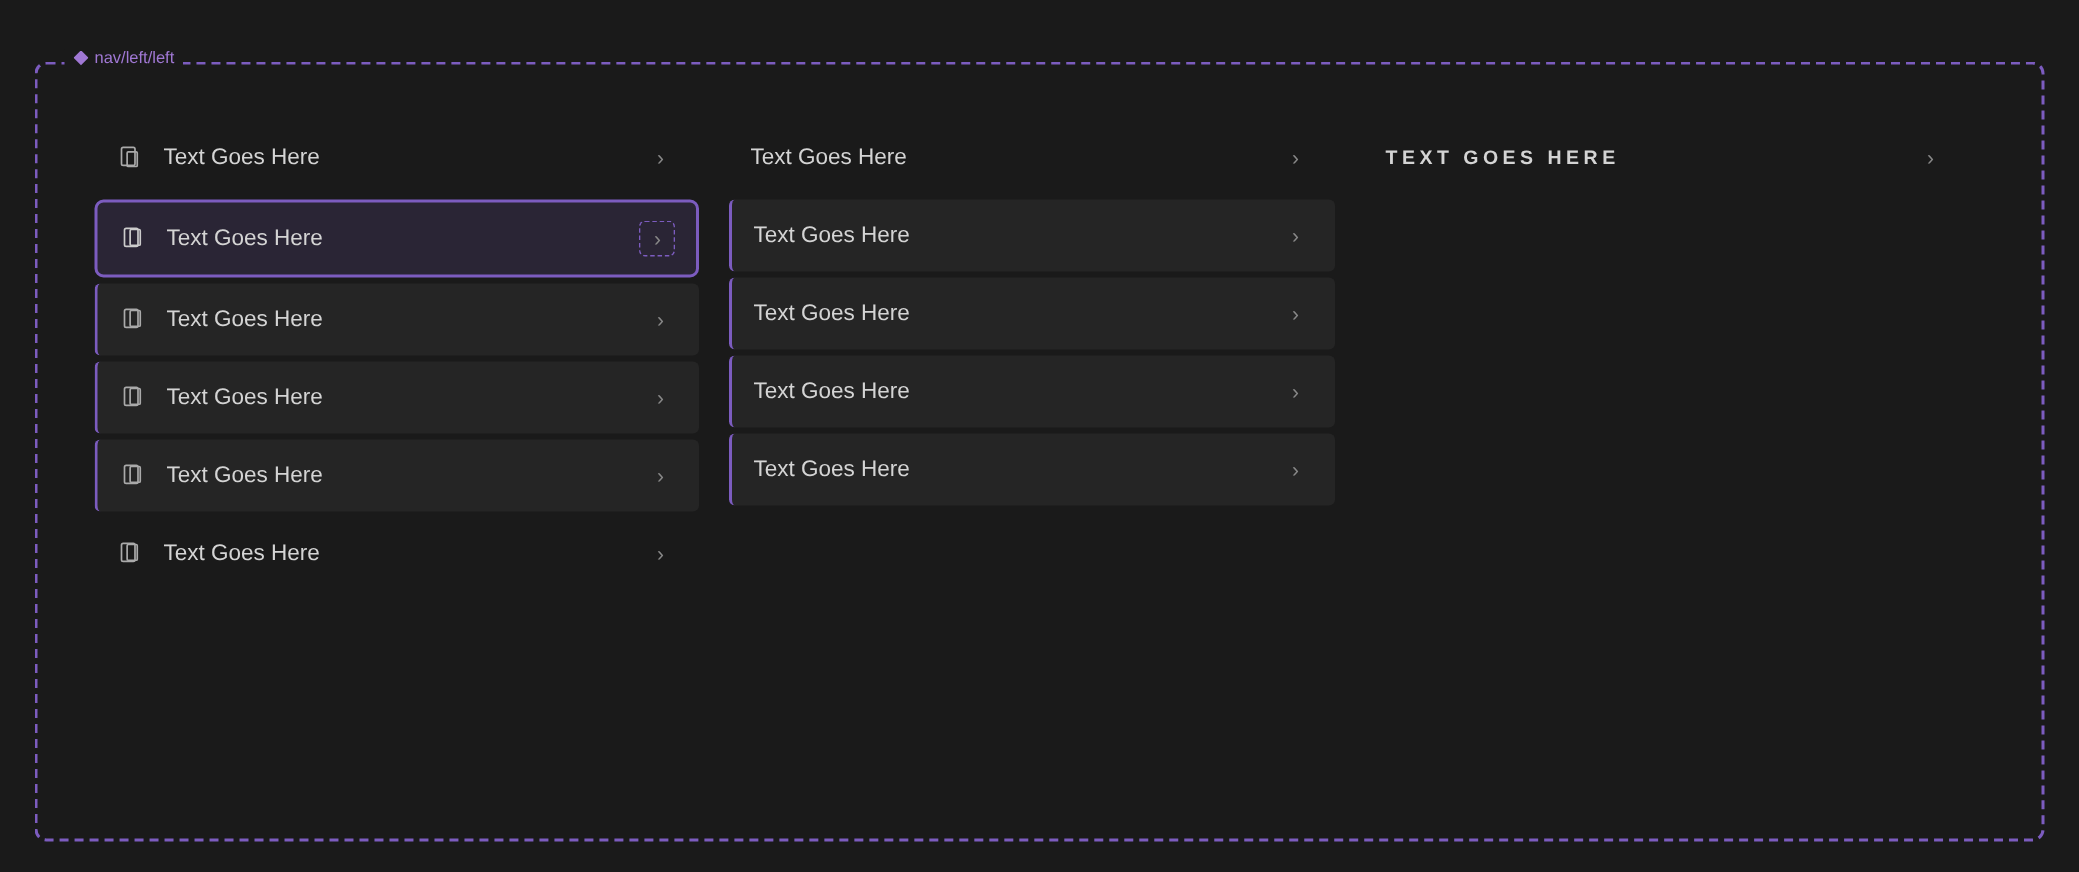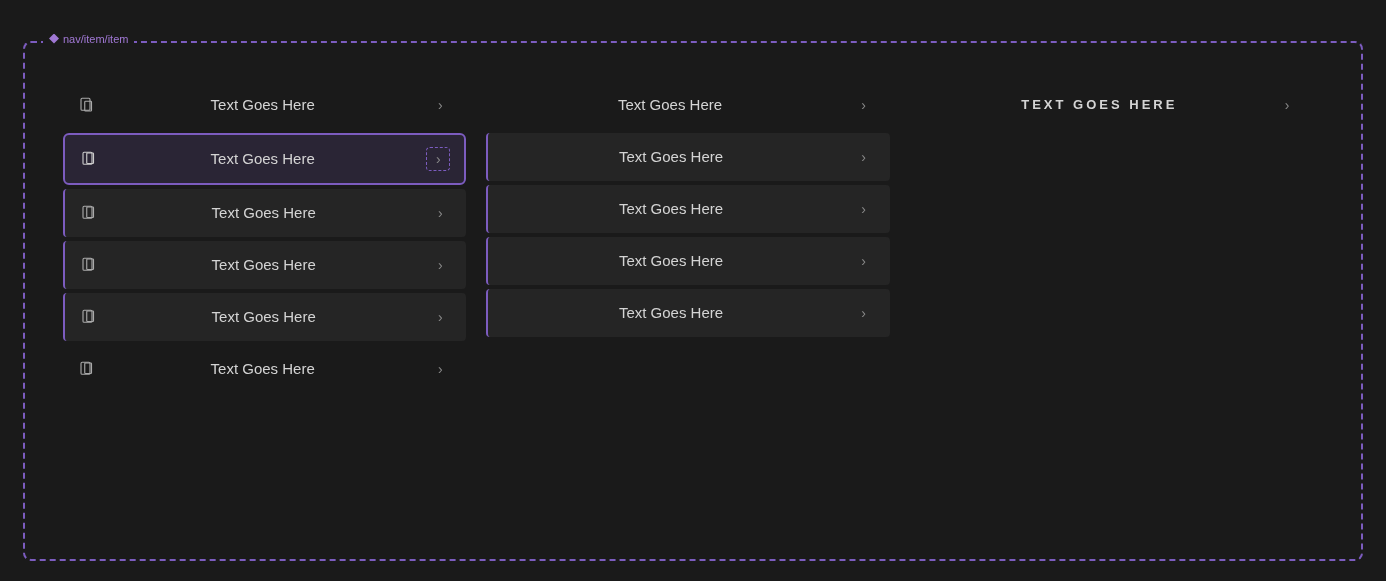--- a/index.html
+++ b/index.html
@@ -53,21 +53,20 @@
 
     .columns-container {
       display: flex;
       gap: 0;
       padding: 30px 20px 20px 20px;
     }
 
     .column {
       flex: 1;
       padding: 0 10px;
-      text-align: center;
     }
 
     .column:first-child {
       padding-left: 0;
     }
 
     .nav-item {
       display: flex;
       align-items: center;
       gap: 12px;
@@ -160,21 +159,21 @@
     }
   </style>
 </head>
 <body>
 
 <div class="outer-wrapper">
   <div class="dashed-border"></div>
 
   <div class="breadcrumb-label">
     <div class="breadcrumb-icon"></div>
-    <span>nav/item/item</span>
+    <span>nav/left/left</span>
   </div>
 
   <div class="columns-container">
 
     <div class="column">
 
       <div class="nav-item top-level">
         <div class="nav-item-icon">
           <svg class="icon-svg" viewBox="0 0 24 24">
             <rect x="4" y="3" width="12" height="16" rx="1.5" stroke="#aaa" stroke-width="1.5" fill="none"></rect>

